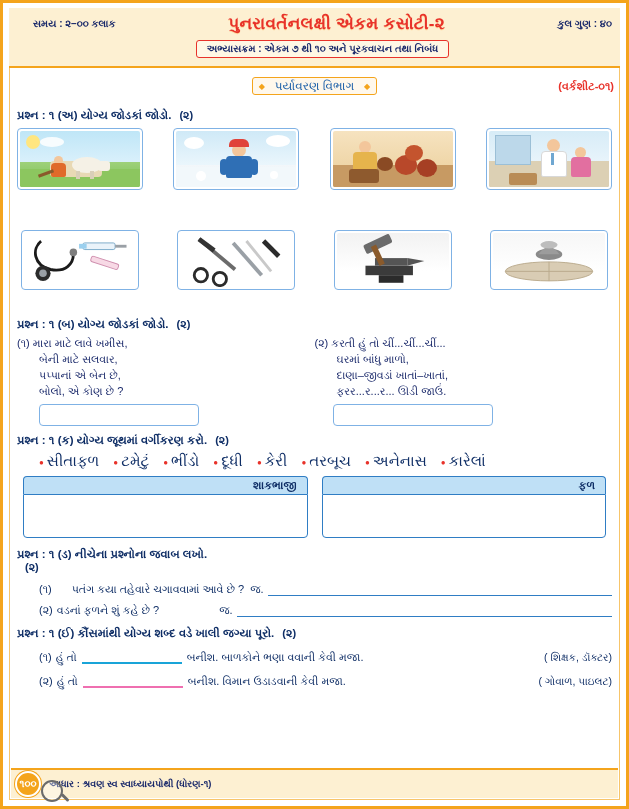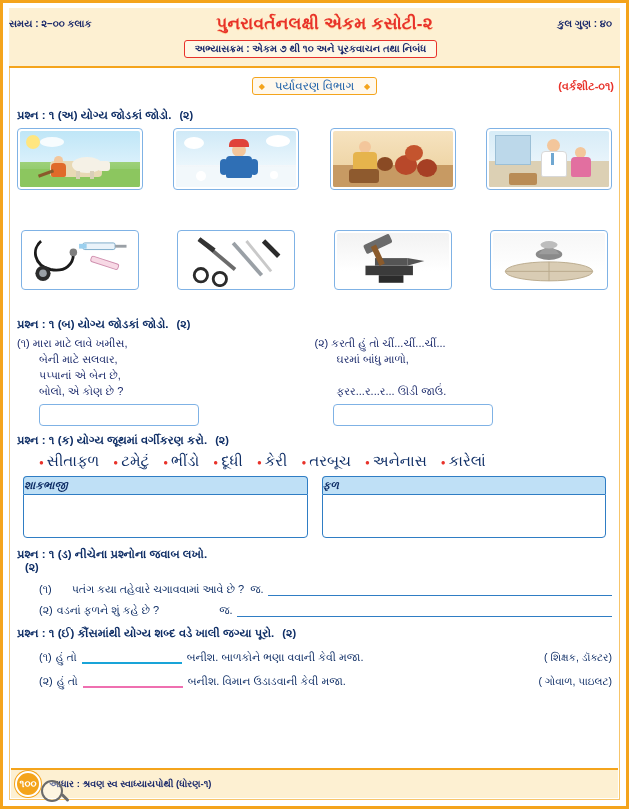--- a/index.html
+++ b/index.html
@@ -22,21 +22,21 @@
     left: 6px; top: 6px; right: 6px; bottom: 6px;
     border: 1px solid #f7c56b;
     pointer-events: none;
   }
 
   
   .header-band {
     position: relative;
     margin: 5px 6px 0 6px;
     background: #fdf0d2;
-    padding: 6px 8px 8px 0;
+    padding: 6px 8px 8px 24px;
     border-bottom: 2px solid #f4a41c;
   }
   .hdr-row1 {
     display: flex;
     align-items: center;
     justify-content: space-between;
   }
   .hdr-time, .hdr-marks {
     font-size: 10px;
     color: #1b2a6b;
@@ -189,26 +189,25 @@
     gap: 14px;
     margin-top: 6px;
     padding: 0 6px;
   }
   .class-box { flex: 1; }
   .class-head {
     background: #bfe0f6;
     border: 1.5px solid #2f7dc4;
     border-bottom: none;
     border-radius: 4px 4px 0 0;
-    text-align: left;
+    text-align: right;
     font-size: 11px;
     font-weight: bold;
     color: #0f2e66;
-    padding: 2px 0;
-    font-style: italic;
+    padding: 2px 10px;
   }
   .class-body {
     border: 1.5px solid #2f7dc4;
     border-radius: 0 0 4px 4px;
     height: 44px;
     background: #fff;
   }
 
   
   .sa-row {
@@ -490,21 +489,21 @@
           <span style="padding-left:22px;display:inline-block;">પપ્પાનાં એ બેન છે,</span><br>
           <span style="padding-left:22px;display:inline-block;">બોલો, એ કોણ છે ?</span>
         </div>
         <div class="ans-box"></div>
       </div>
       <div class="rhyme-col right">
         <div class="rhyme-lines">
           <span>(૨)</span>
           <span>કરતી હું તો ચીં...ચીં...ચીં...</span><br>
           <span style="padding-left:22px;display:inline-block;">ઘરમાં બાંધુ માળો,</span><br>
-          <br>
+          <span style="padding-left:22px;display:inline-block;">દાણા–જીવડાં ખાતાં–ખાતાં,</span><br>
           <span style="padding-left:22px;display:inline-block;">ફરર...ર...ર... ઊડી જાઉં.</span>
         </div>
         <div class="ans-box"></div>
       </div>
     </div>
 
     <div class="q-line" style="margin-top:8px;">
       <div class="q-text">પ્રશ્ન : ૧ (ક) યોગ્ય જૂથમાં વર્ગીકરણ કરો.</div>
       <div class="q-marks">(૨)</div>
     </div>

